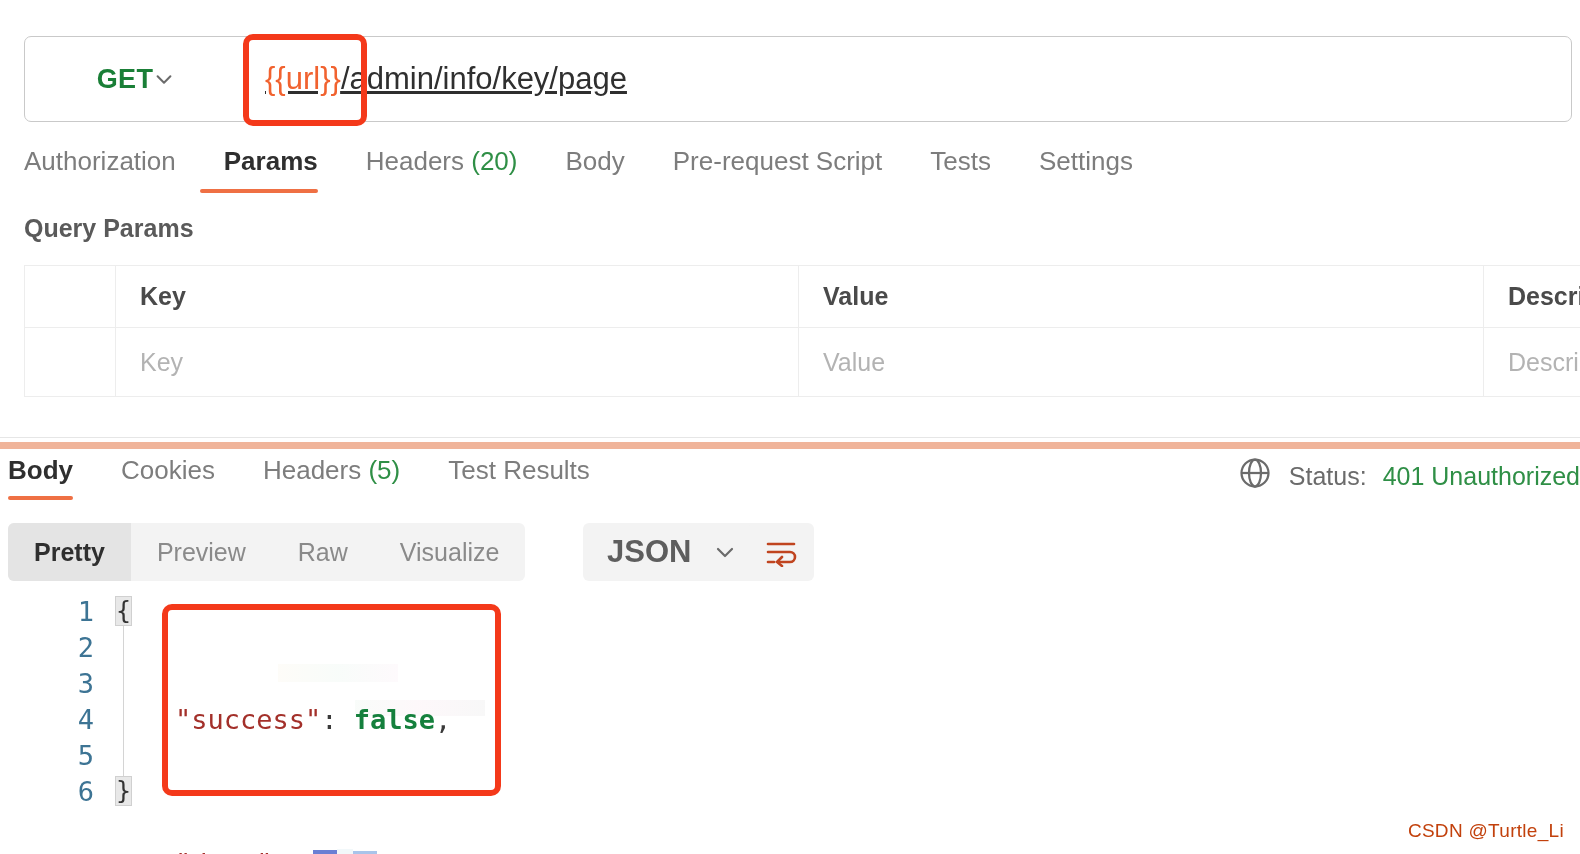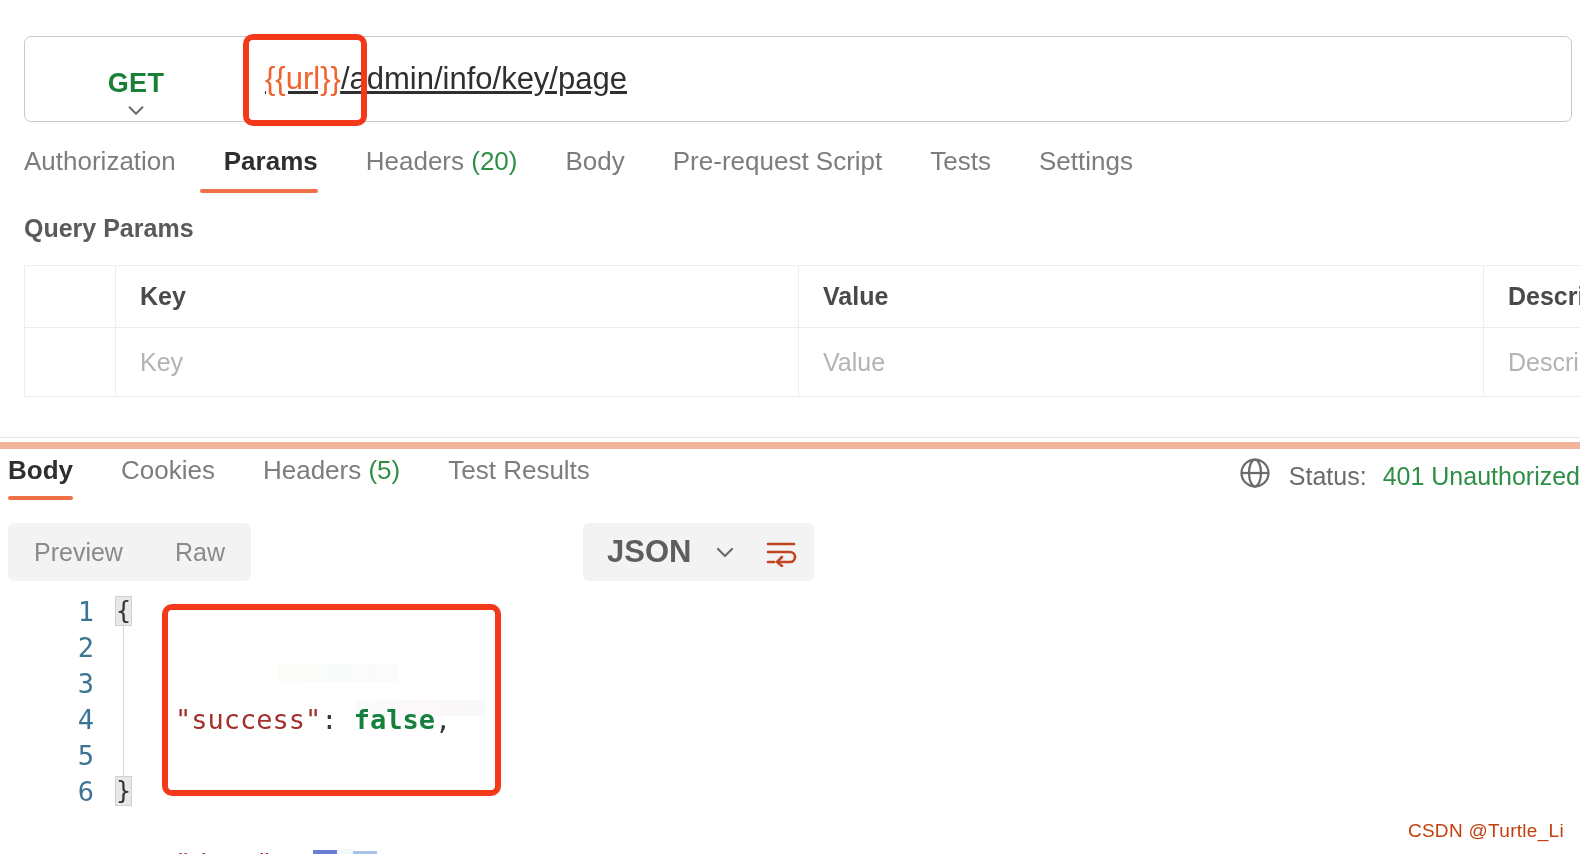--- a/index.html
+++ b/index.html
@@ -29,25 +29,24 @@
     border-radius: 7px;
     background: #ffffff;
     display: flex;
     align-items: center;
   }
   .method-select {
     width: 218px;
     height: 100%;
     display: flex;
     align-items: center;
-    justify-content: flex-end;
+    justify-content: center;
     padding: 0 22px 0 26px;
     box-sizing: border-box;
     cursor: pointer;
-    flex-direction: column;
   }
   .method-label {
     font-size: 27px;
     font-weight: bold;
     color: #1a7f37;
     letter-spacing: 0.4px;
   }
   .chev {
     width: 22px;
     height: 22px;
@@ -428,22 +427,24 @@
       <circle cx="12" cy="12" r="9"></circle>
       <ellipse cx="12" cy="12" rx="4" ry="9"></ellipse>
       <line x1="3" y1="12" x2="21" y2="12"></line>
     </svg>
   </span>
   <span>Status:</span>
   <span class="status-code">401 Unauthorized</span>
 </div>
 
 <div class="seg">
+  <div class="seg-item active">Pretty</div>
   <div class="seg-item">Preview</div>
   <div class="seg-item">Raw</div>
+  <div class="seg-item">Visualize</div>
 </div>
 
 <div class="fmt-select">
   <span>JSON</span>
   <span class="chev">
     <svg viewBox="0 0 24 24" fill="none" stroke="#6b6b6b" stroke-width="2.2" stroke-linecap="round" stroke-linejoin="round">
         <polyline points="5,9 12,16 19,9"></polyline>
       </svg>
   </span>
 </div>

